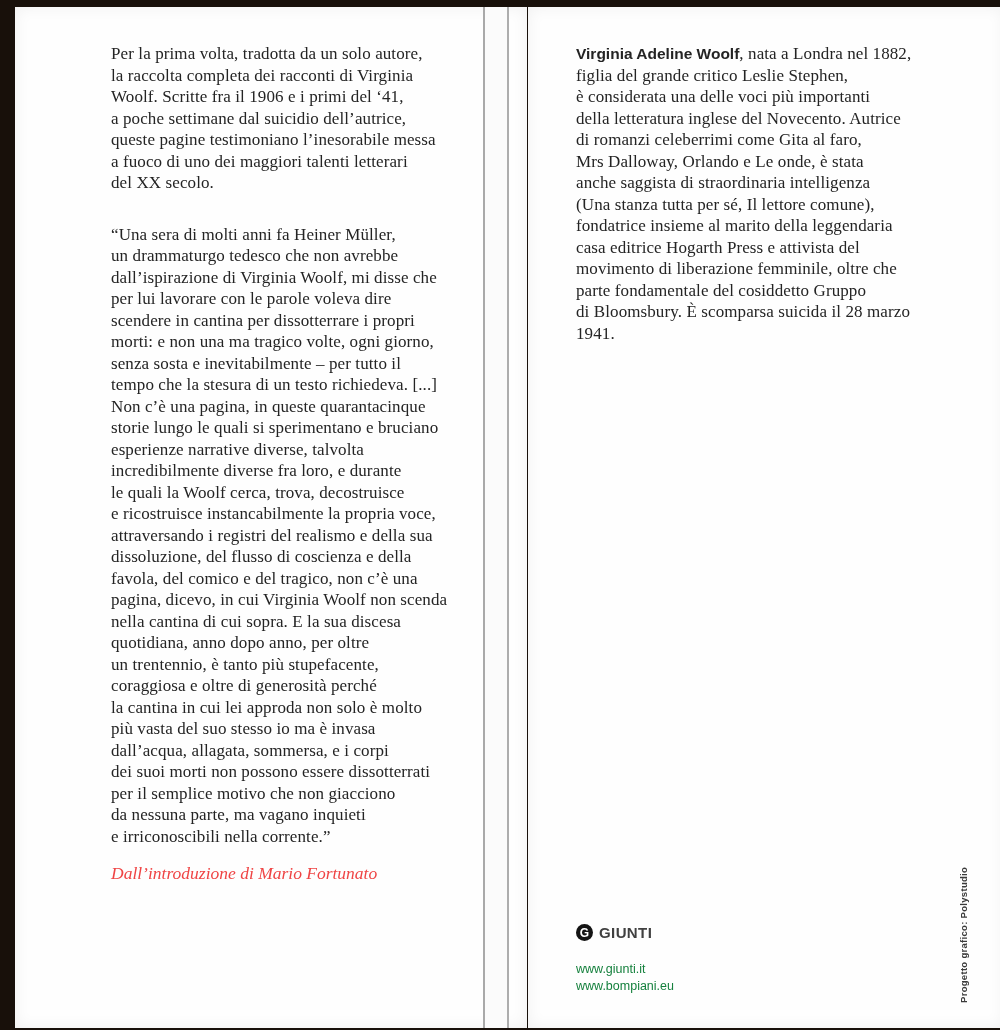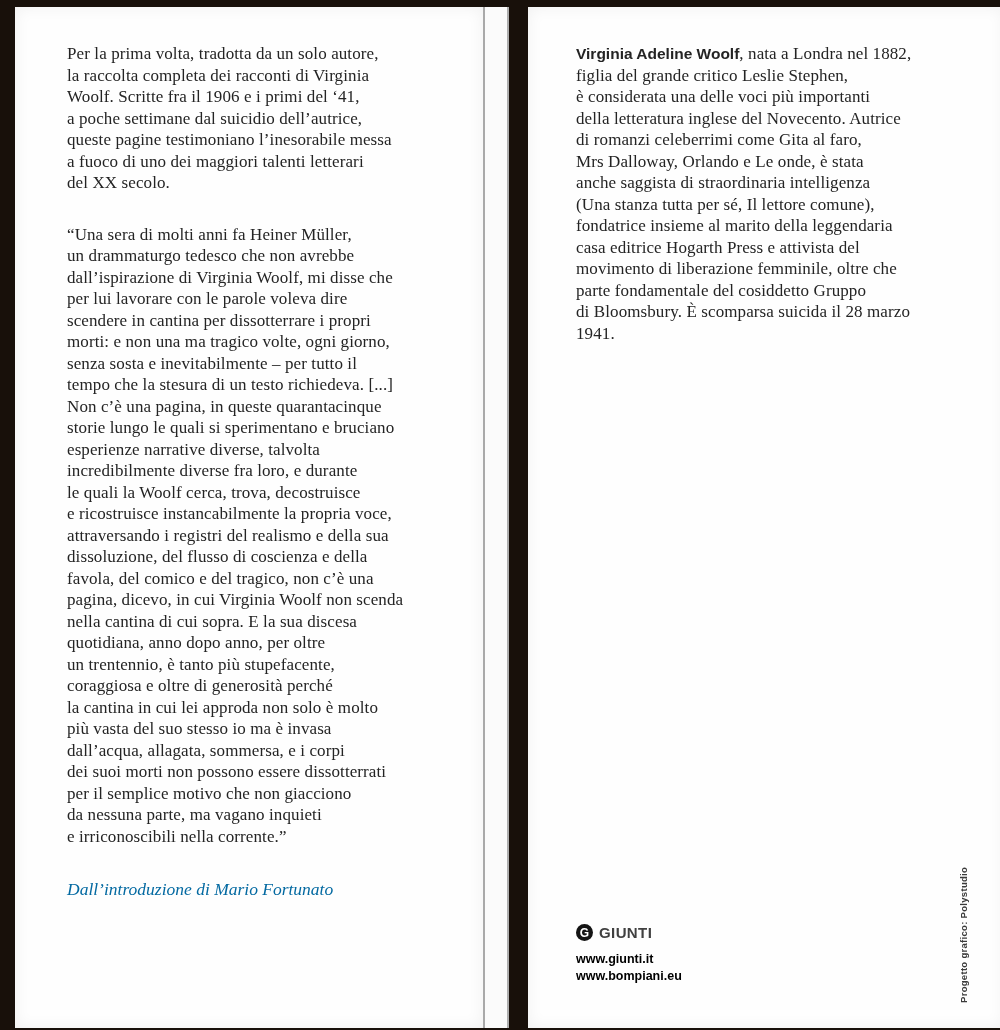--- a/index.html
+++ b/index.html
@@ -15,21 +15,21 @@
     overflow: hidden;
     font-family: "Liberation Serif", serif;
   }
   .flap {
     position: absolute;
     top: 7px;
     height: 1021px;
     background: #fefefe;
     box-shadow: inset 0 0 16px rgba(0,0,0,0.06);
   }
-  .flap-left  { left: 15px;  width: 468px; }
+  .flap-left  { left: 15px;  width: 468px; padding-left: 44px; }
   .flap-right { left: 528px; width: 476px; }
   .spine {
     position: absolute;
     top: 7px;
     left: 483px;
     width: 26px;
     height: 1021px;
     background: #fbfbfb;
     border-left: 2px solid #a9a9a9;
     border-right: 2px solid #adadad;
@@ -38,24 +38,24 @@
   .body-text {
     font-size: 17px;
     line-height: 21.5px;
     color: #242424;
     letter-spacing: 0.1px;
   }
   .flap-left  .body-text { margin: 36px 10px 0 52px; }
   .flap-right .body-text { margin: 36px 10px 0 48px; }
   .quote { margin-top: 30px !important; }
   .attribution {
-    margin: 32px 0 0 52px;
+    margin: 16px 0 0 52px;
     font-style: italic;
     font-size: 17.5px;
-    color: #0369a1;
+    color: #ef4444;
   }
   .line { white-space: nowrap; }
   .it { }
   .bd {
     font-family: "Liberation Sans", sans-serif;
     font-weight: bold;
     font-size: 15.5px;
     letter-spacing: 0;
   }
   .publisher { position: absolute; left: 48px; top: 917px; }
@@ -72,26 +72,26 @@
     line-height: 1;
   }
   .logo-name {
     font-family: "Liberation Sans", sans-serif;
     font-weight: bold;
     font-size: 15px;
     letter-spacing: 0.4px;
     color: #404040;
   }
   .urls {
-    margin-top: 10px;
+    margin-top: 20px;
     font-family: "Liberation Sans", sans-serif;
-    font-weight: bold;
+    font-weight: normal;
     font-size: 12.5px;
     line-height: 17px;
-    color: #000000;
+    color: #15803d;
   }
   .credit {
     position: absolute;
     left: 958px;
     top: 1003px;
     transform: rotate(-90deg);
     transform-origin: 0 0;
     font-family: "Liberation Sans", sans-serif;
     font-weight: bold;
     font-size: 9.5px;

